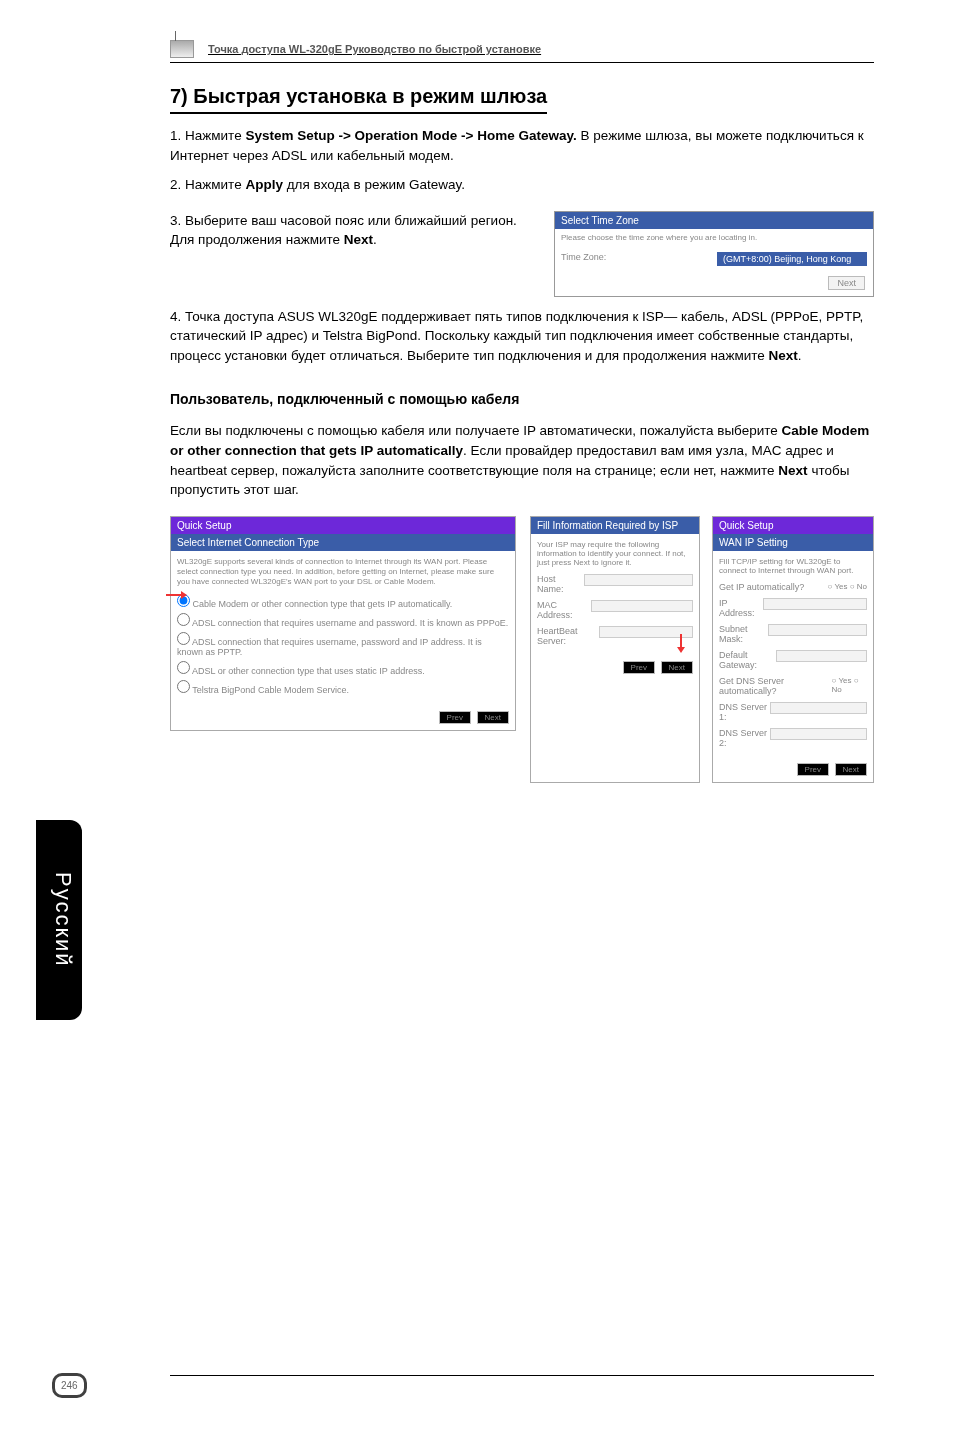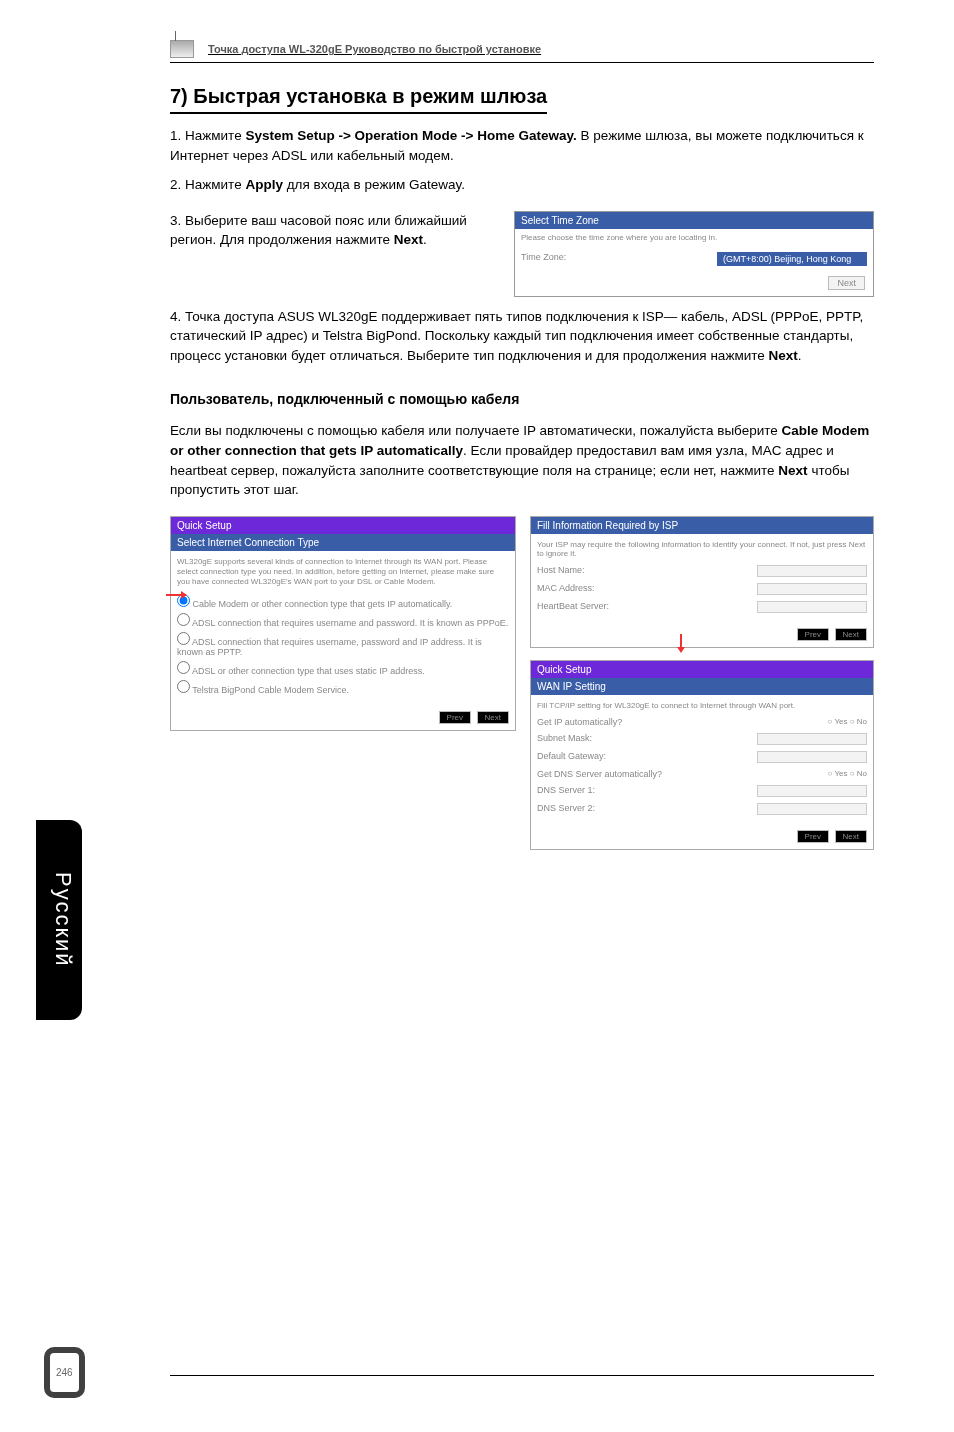--- a/index.html
+++ b/index.html
@@ -93,21 +93,21 @@
     }
     .panel .hdr-orange { background: #6d28d9; color:#fff; padding:3px 6px; font-size:10px; }
     .panel .hdr-blue { background:#3a5da8; color:#fff; padding:3px 6px; font-size:10px; }
     .panel .inner { padding: 6px; }
     .panel .rd { display:block; margin: 4px 0; }
     .panel .btn-row { text-align:right; padding:6px; }
     .panel .small-btn { border:1px solid #bbb; background:#000000; padding:1px 7px; font-size:8px; display:inline-block; margin-left:3px;}
     .form-row { display:flex; justify-content:space-between; padding:3px 0; border-bottom:0; }
     .form-row .fld { background:#f3f3f3; border:1px solid #ccc; width:110px; height:12px; }
     .form-row .opt { font-size:8px; }
-    .r-panel-wrap { display:flex; flex-direction:column; gap:12px; }
+    .r-panel-wrap { display:flex; flex-direction:row; gap:12px; }
     .arrow-red-h {
       position:absolute; width:16px; height:2px; background:#e33;
     }
     .arrow-red-h::after {
       content:""; position:absolute; right:-5px; top:-3px;
       border-left:6px solid #e33; border-top:4px solid transparent; border-bottom:4px solid transparent;
     }
     .arrow-red-v {
       position:absolute; width:2px; height:14px; background:#e33;
     }
@@ -126,25 +126,25 @@
       border-bottom-right-radius: 12px;
       color: #fff;
       writing-mode: vertical-rl;
       text-align: center;
       font-size: 22px;
       padding: 12px 6px;
       letter-spacing: 2px;
     }
     .page-num {
       position: absolute;
-      left: 44px;
+      left: 52px;
       bottom: 34px;
-      border: 6px solid #404040;
+      border: 3px solid #404040;
       border-radius: 10px;
-      padding: 14px 6px;
+      padding: 4px 6px;
       font-size: 10px;
       color: #666;
     }
     .footer-rule {
       position:absolute;
       left:170px; right:80px; bottom:56px;
       border-top:1px solid #000;
     }
   </style>
 </head>
@@ -165,21 +165,21 @@
   <p class="body">
     <span>2. Нажмите </span><b>Apply</b><span> для входа в режим Gateway.</span>
   </p>
 
   <div class="step-row" style="margin-top:16px;">
     <div class="left">
       <p class="body">
         <span>3. Выберите ваш часовой пояс или ближайший регион. Для продолжения нажмите </span><b>Next</b><span>.</span>
       </p>
     </div>
-    <div class="ui-box" style="width:360px;">
+    <div class="ui-box" style="width:320px;">
       <div class="ui-header">Select Time Zone</div>
       <div style="padding:4px 6px; font-size:8px;">Please choose the time zone where you are locating in.</div>
       <div class="ui-row">
         <span>Time Zone:</span>
         <span class="ui-sel">(GMT+8:00) Beijing, Hong Kong</span>
       </div>
       <div class="btn-row">
         <span class="ui-btn">Next</span>
       </div>
     </div>
@@ -245,20 +245,24 @@
         <div class="hdr-orange">Quick Setup</div>
         <div class="hdr-blue">WAN IP Setting</div>
         <div class="inner">
           <div style="font-size:8px; margin-bottom:4px;">Fill TCP/IP setting for WL320gE to connect to Internet through WAN port.</div>
           <div id="wan-rows">
               <div class="form-row">
                 <span>Get IP automatically?</span>
                 <span class="opt">○ Yes ○ No</span>
               </div>
               <div class="form-row">
+                <span>IP Address:</span>
+                <span class="fld"></span>
+              </div>
+              <div class="form-row">
                 <span>Subnet Mask:</span>
                 <span class="fld"></span>
               </div>
               <div class="form-row">
                 <span>Default Gateway:</span>
                 <span class="fld"></span>
               </div>
               <div class="form-row">
                 <span>Get DNS Server automatically?</span>
                 <span class="opt">○ Yes ○ No</span>

